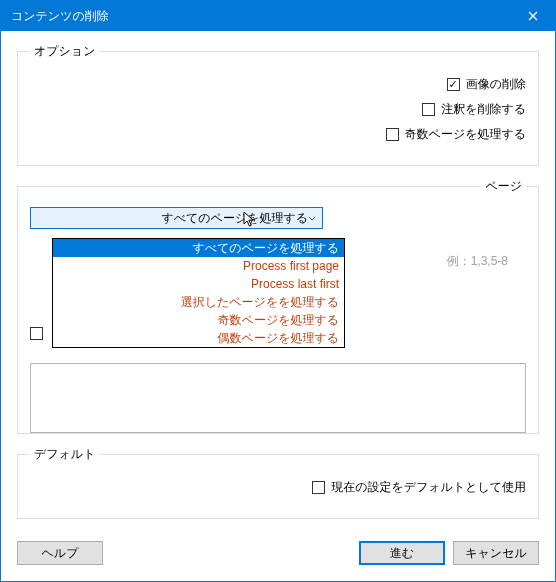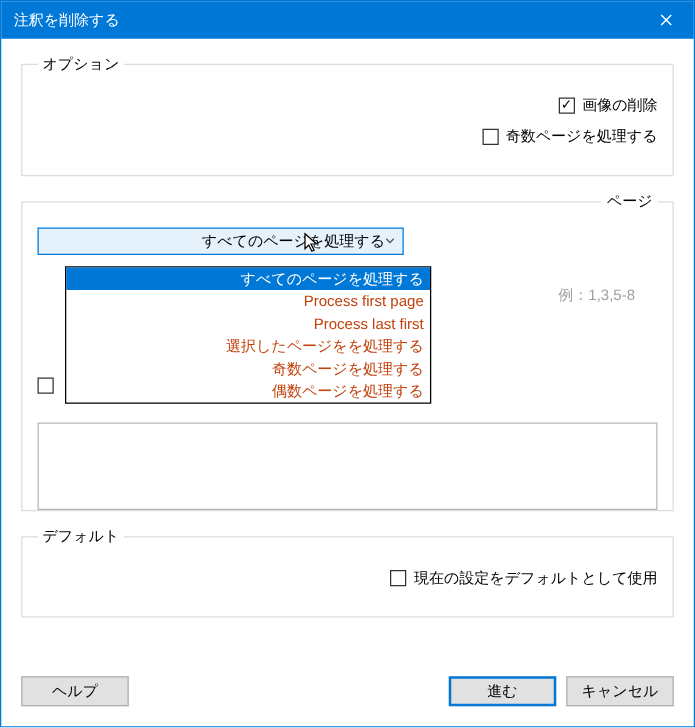--- a/index.html
+++ b/index.html
@@ -30,35 +30,39 @@
 .btn { min-width: 86px; height: 24px; border: 1px solid #adadad; background: #e1e1e1; display: flex; align-items: center; justify-content: center; color: #000; }
 .btn.primary { border: 2px solid #0078d7; }
 .spacer { flex: 1; }
 .footer .btn + .btn { margin-left: 8px; }
 </style>
 </head>
 <body>
 
 <div class="window">
   <div class="titlebar">
-    <span class="title">注釈を削除する</span>
+    <span class="title">コンテンツの削除</span>
     <div class="close">
       <svg width="10" height="10" viewBox="0 0 10 10">
           <path d="M1 1 L9 9 M9 1 L1 9" stroke="#fff" stroke-width="1.2"></path>
         </svg>
     </div>
   </div>
 
   <div class="content">
 
     <fieldset>
       <legend>オプション</legend>
       <div class="chk-row">
         <span class="chk checked"></span>
         <span class="chk-label">画像の削除</span>
+      </div>
+      <div class="chk-row">
+        <span class="chk"></span>
+        <span class="chk-label">注釈を削除する</span>
       </div>
       <div class="chk-row">
         <span class="chk"></span>
         <span class="chk-label">奇数ページを処理する</span>
       </div>
     </fieldset>
 
     <fieldset class="pages-fieldset">
       <legend>ページ</legend>
 

